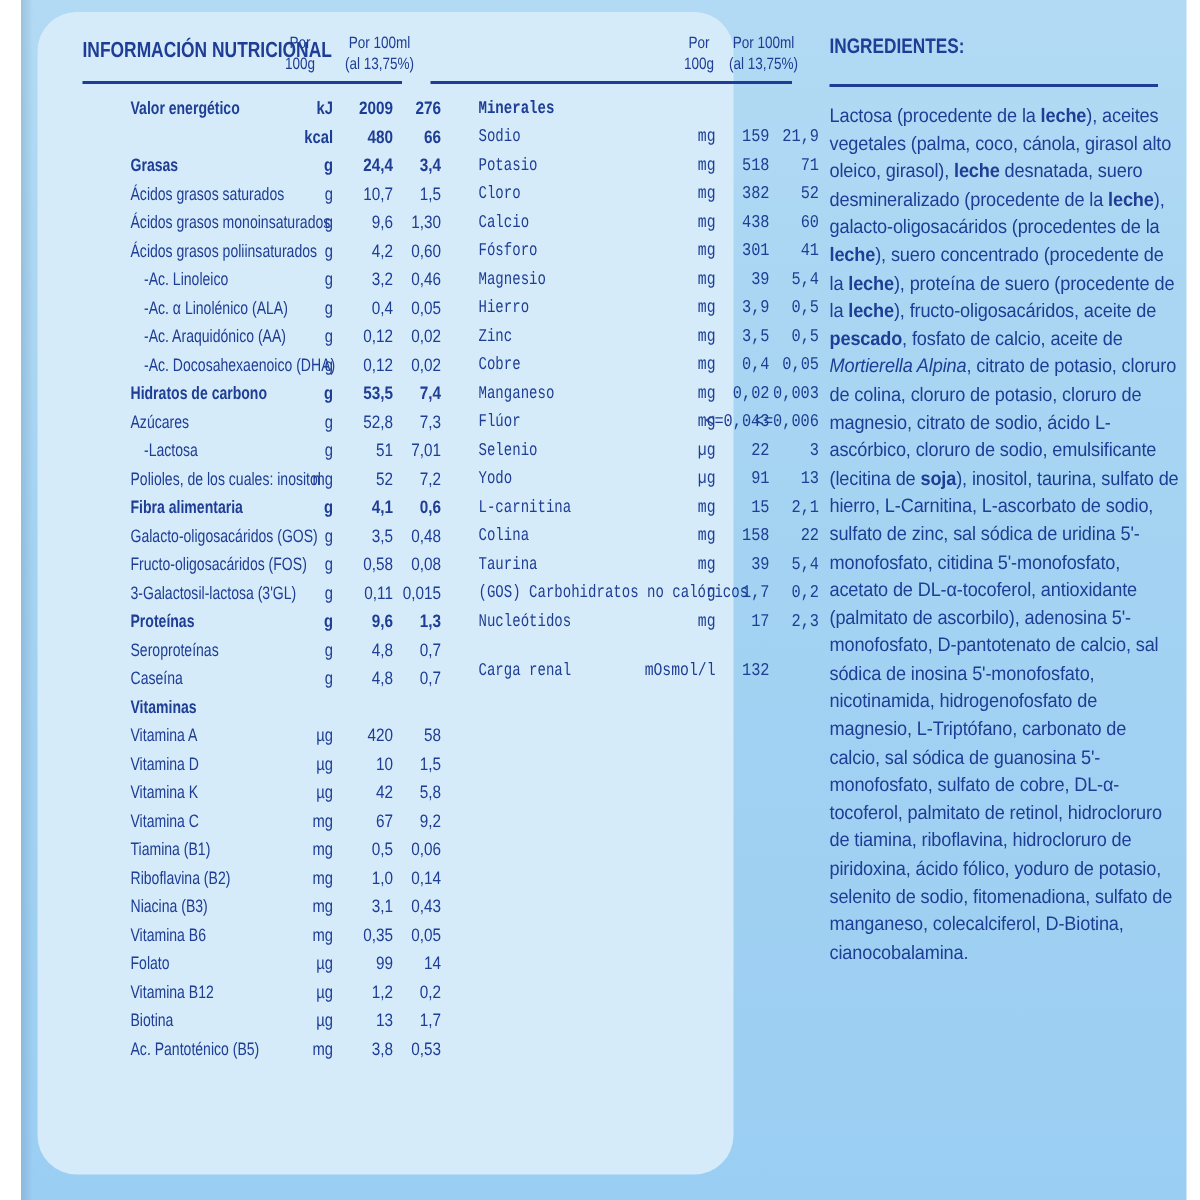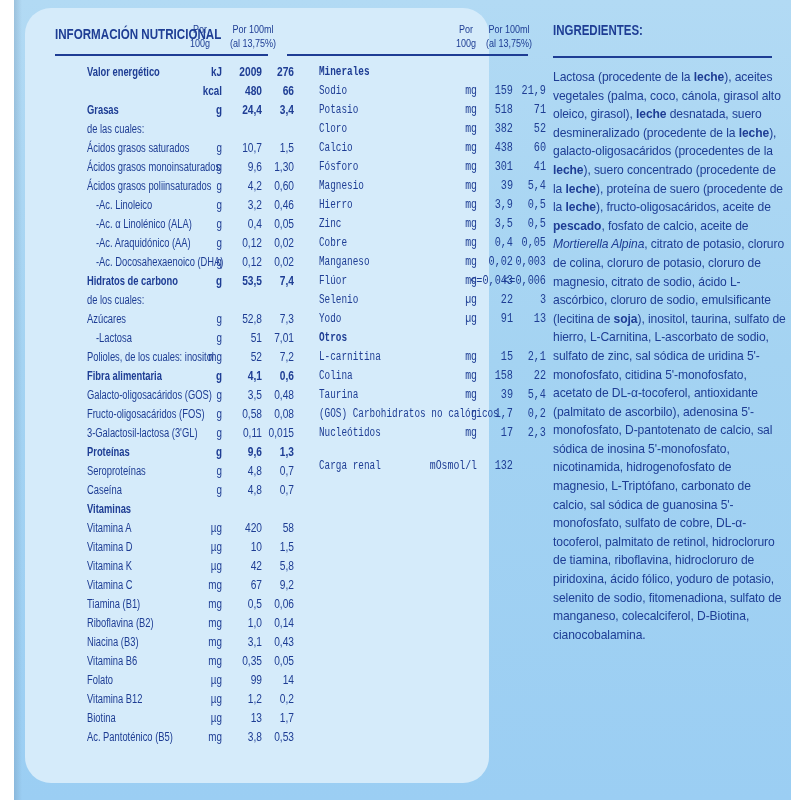--- a/index.html
+++ b/index.html
@@ -108,26 +108,20 @@
           <span class="v1">480</span>
           <span class="v2">66</span>
         </div>
         <div class="trow bold">
           <span class="lbl">Grasas</span>
           <span class="unit">g</span>
           <span class="v1">24,4</span>
           <span class="v2">3,4</span>
         </div>
         <div class="trow">
-          <span class="lbl">de las cuales:</span>
-          <span class="unit"></span>
-          <span class="v1"></span>
-          <span class="v2"></span>
-        </div>
-        <div class="trow">
           <span class="lbl">Ácidos grasos saturados</span>
           <span class="unit">g</span>
           <span class="v1">10,7</span>
           <span class="v2">1,5</span>
         </div>
         <div class="trow">
           <span class="lbl">Ácidos grasos monoinsaturados</span>
           <span class="unit">g</span>
           <span class="v1">9,6</span>
           <span class="v2">1,30</span>
@@ -160,26 +154,20 @@
           <span class="lbl">-Ac. Docosahexaenoico (DHA)</span>
           <span class="unit">g</span>
           <span class="v1">0,12</span>
           <span class="v2">0,02</span>
         </div>
         <div class="trow bold">
           <span class="lbl">Hidratos de carbono</span>
           <span class="unit">g</span>
           <span class="v1">53,5</span>
           <span class="v2">7,4</span>
-        </div>
-        <div class="trow">
-          <span class="lbl">de los cuales:</span>
-          <span class="unit"></span>
-          <span class="v1"></span>
-          <span class="v2"></span>
         </div>
         <div class="trow">
           <span class="lbl">Azúcares</span>
           <span class="unit">g</span>
           <span class="v1">52,8</span>
           <span class="v2">7,3</span>
         </div>
         <div class="trow ind1">
           <span class="lbl">-Lactosa</span>
           <span class="unit">g</span>
@@ -390,26 +378,20 @@
           <span class="lbl">Selenio</span>
           <span class="unit">µg</span>
           <span class="v1">22</span>
           <span class="v2">3</span>
         </div>
         <div class="trow">
           <span class="lbl">Yodo</span>
           <span class="unit">µg</span>
           <span class="v1">91</span>
           <span class="v2">13</span>
-        </div>
-        <div class="trow bold">
-          <span class="lbl">Otros</span>
-          <span class="unit"></span>
-          <span class="v1"></span>
-          <span class="v2"></span>
         </div>
         <div class="trow">
           <span class="lbl">L-carnitina</span>
           <span class="unit">mg</span>
           <span class="v1">15</span>
           <span class="v2">2,1</span>
         </div>
         <div class="trow">
           <span class="lbl">Colina</span>
           <span class="unit">mg</span>

